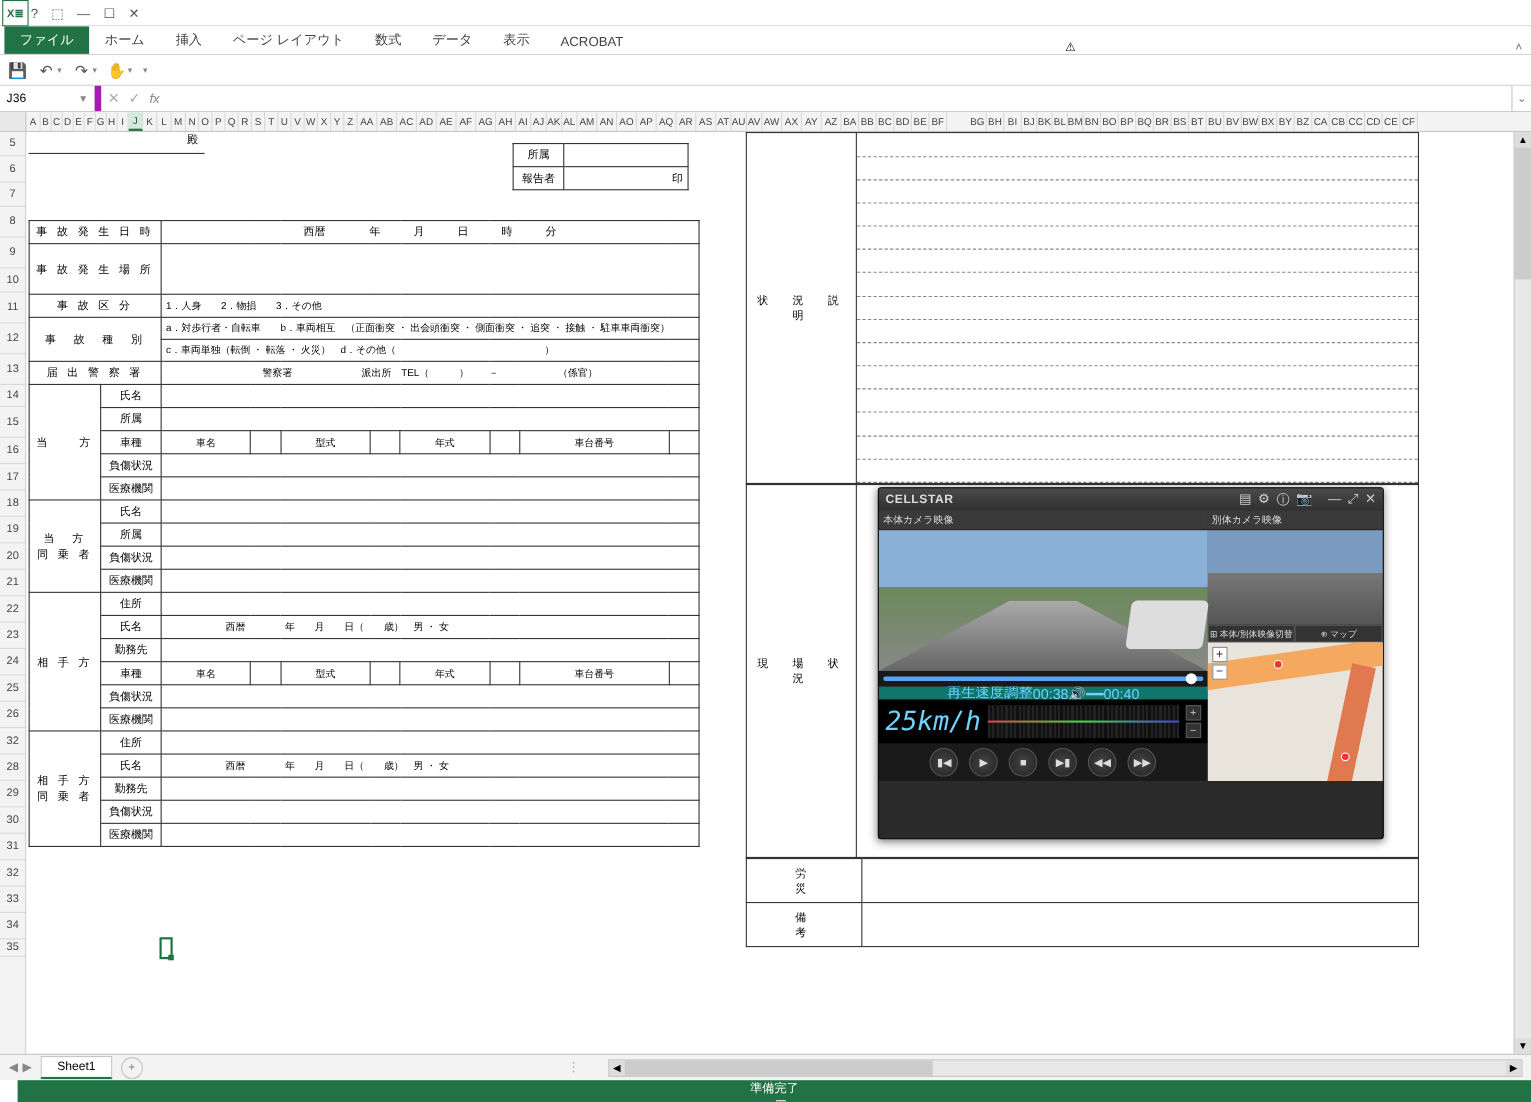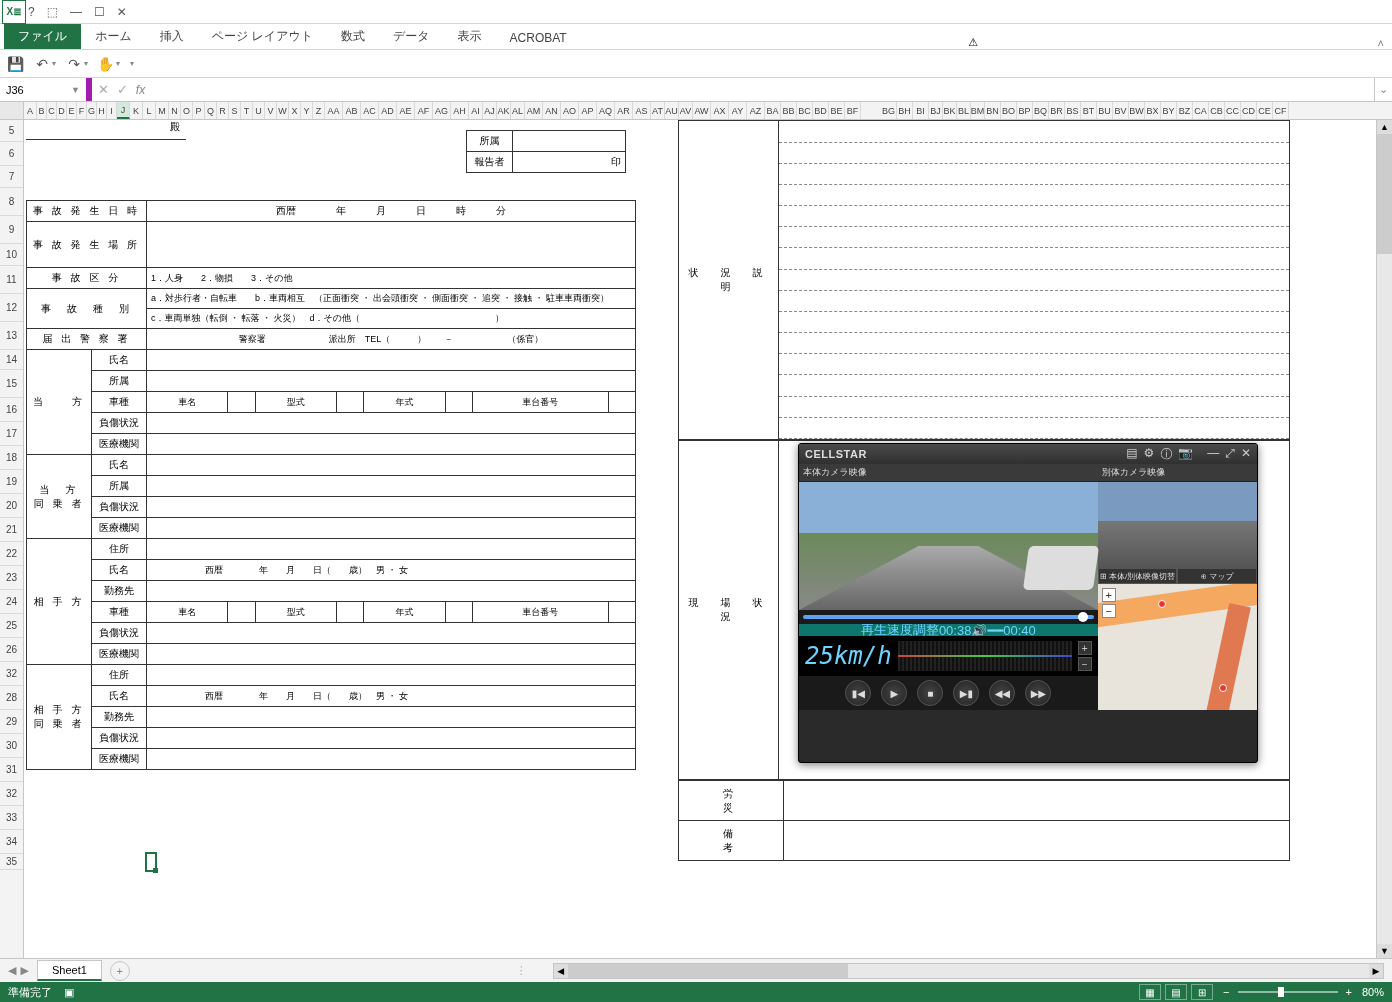--- a/index.html
+++ b/index.html
@@ -104,21 +104,21 @@
 .sheettabs .hsb { flex: 1; margin-left: 20px; margin-right: 8px; height: 16px; background: #e8e8e8; border: 1px solid #c6c6c6; position: relative; }
 .sheettabs .hsb .thumb { position: absolute; left: 14px; top: 0; bottom: 0; width: 280px; background: #ccc; }
 .sheettabs .hsb .arr { position: absolute; top: 0; bottom: 0; width: 14px; background: #ddd; display: flex; align-items: center; justify-content: center; font-size: 9px; cursor: pointer; }
 
 
 .vsb { position: absolute; right: 0; top: 120px; bottom: 44px; width: 16px; background: #e8e8e8; border-left: 1px solid #c6c6c6; }
 .vsb .arr { height: 14px; background: #ddd; display: flex; align-items: center; justify-content: center; font-size: 9px; cursor: pointer; }
 .vsb .thumb { position: absolute; top: 14px; left: 0; right: 0; height: 120px; background: #ccc; }
 
 
-.status { position: absolute; bottom: 0; left: 0; right: 0; height: 20px; background: #217346; color: #fff; display: flex; align-items: center; padding: 0 8px; font-size: 11px; }
+.status { position: absolute; bottom: 0; left: 16px; right: 0; height: 20px; background: #217346; color: #fff; display: flex; align-items: center; padding: 0 8px; font-size: 11px; flex-direction: column; }
 .status .views { margin-left: auto; display: flex; gap: 4px; }
 .status .vbtn { width: 22px; height: 16px; border: 1px solid rgba(255,255,255,.4); display: flex; align-items: center; justify-content: center; cursor: pointer; font-size: 10px; }
 .status .zoomsl { width: 100px; height: 2px; background: rgba(255,255,255,.5); margin: 0 8px; position: relative; }
 .status .zoomsl .zk { position: absolute; top: -4px; left: 40px; width: 6px; height: 10px; background: #fff; }
 .status .zp { cursor: pointer; }
 
 
 .sel-cell { position: absolute; border: 2px solid #217346; width: 12px; height: 20px; pointer-events: none; }
 .sel-cell .handle { position: absolute; right: -3px; bottom: -3px; width: 5px; height: 5px; background: #217346; }
 </style>

